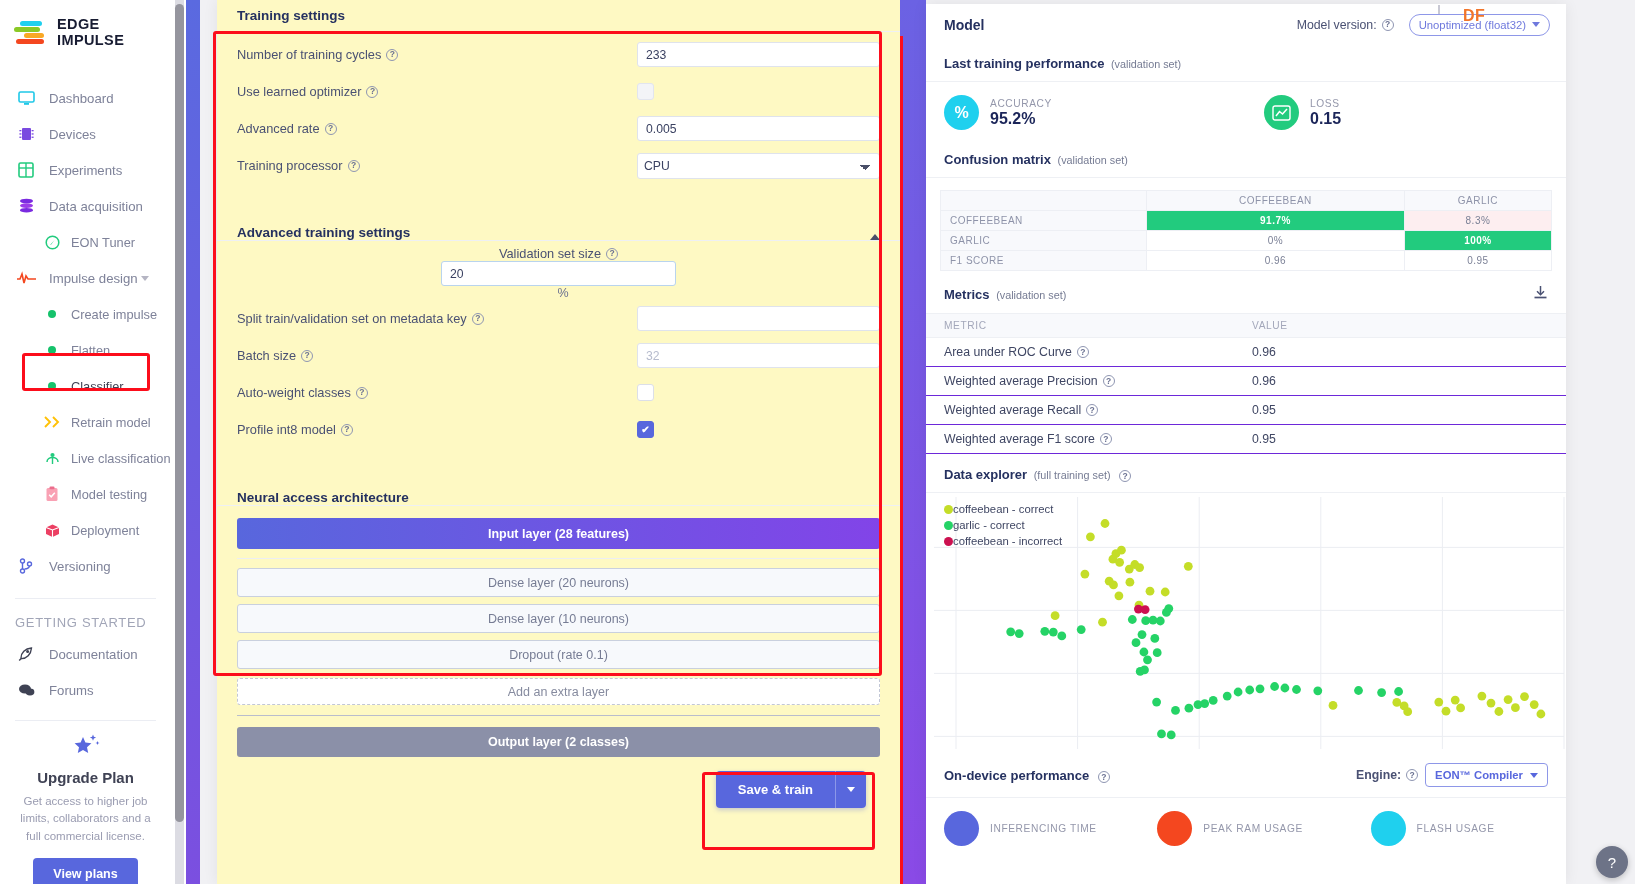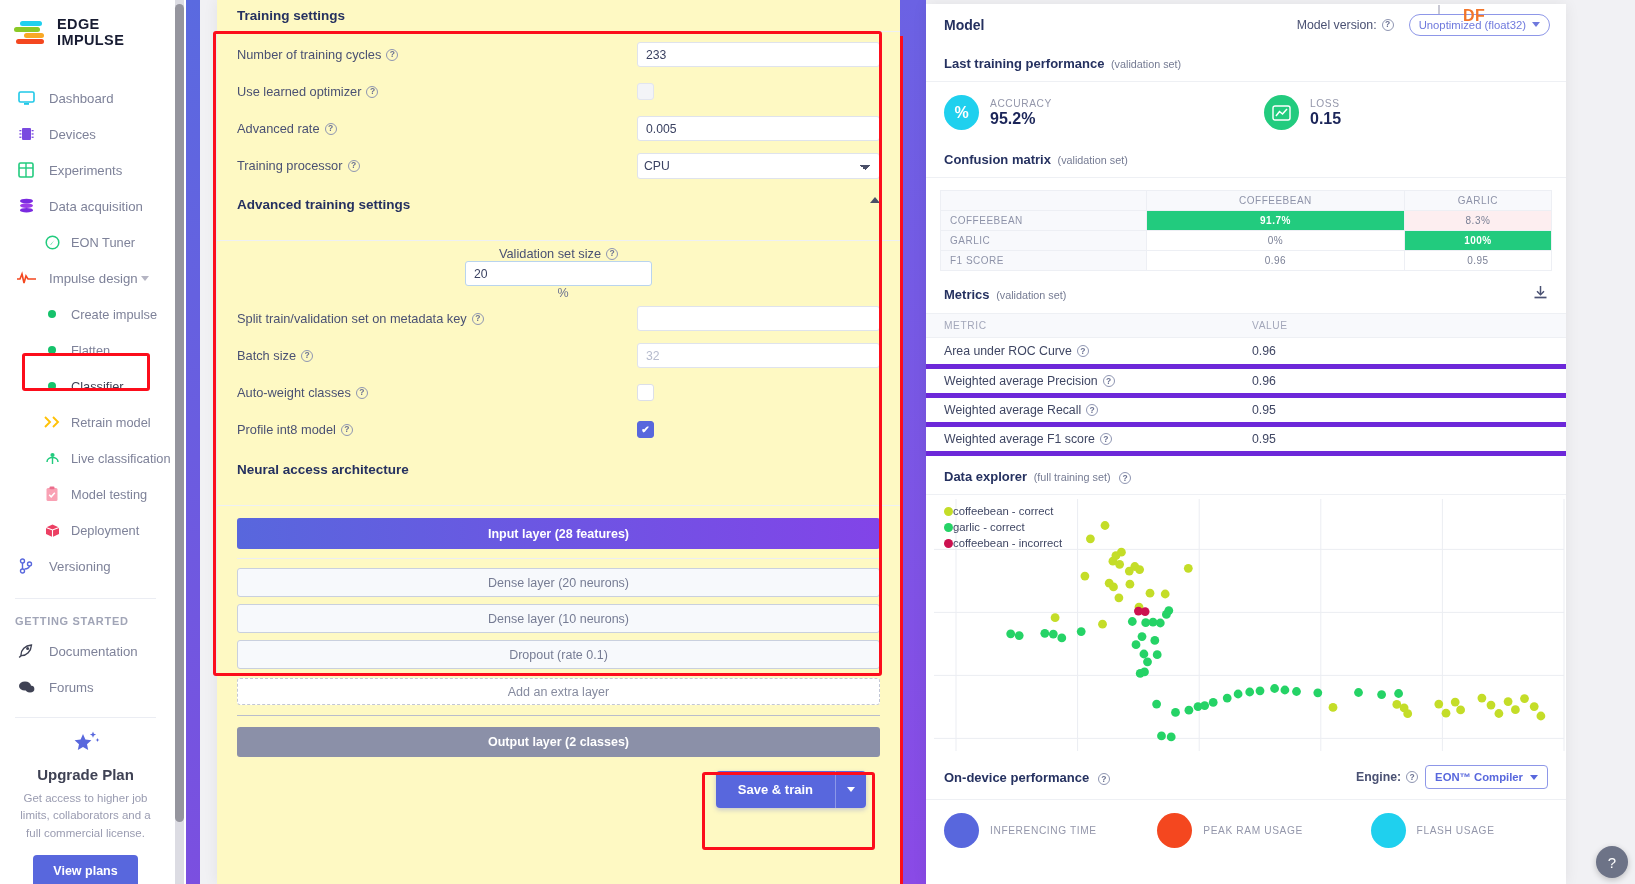--- a/index.html
+++ b/index.html
@@ -43,21 +43,21 @@
     position:absolute; right:22px; width:0; height:0;
     border-left:4px solid transparent; border-right:4px solid transparent;
     border-top:5px solid #b5b5c3;
   }
   .hl-classifier {
     position:absolute; left:22px; top:353px; width:128px; height:38px;
     border:3px solid #fc0d1b; border-radius:3px; pointer-events:none;
   }
   .sb-divider { height:1px; background:#ebedf3; margin:14px 15px 0 15px; }
   .sb-caption {
-    font-size:11px; font-weight:bold; letter-spacing:0.7px;
+    font-size:13px; font-weight:normal; letter-spacing:0.7px;
     color:#a1a5b7; padding:16px 0 6px 15px;
   }
   .upgrade { text-align:center; padding:12px 14px 0 14px; }
   .upg-title { font-size:15px; font-weight:bold; color:#3f4254; margin-top:6px; }
   .upg-desc { font-size:11.5px; color:#9a9cb1; line-height:1.5; margin-top:7px; }
   .upg-btn {
     display:inline-block; margin-top:13px; background:#5867dd; color:#fff;
     font-size:12.5px; font-weight:bold; padding:9px 20px; border-radius:4px;
     cursor:pointer;
   }
@@ -84,21 +84,21 @@
   #center-card {
     position:absolute; left:217px; top:0; width:683px; height:884px;
     background:#fef9c3; box-shadow:0 0 14px rgba(0,0,0,0.07);
   }
   .card-head {
     height:32px; display:flex; align-items:center;
     padding-left:20px; font-size:13.5px; font-weight:bold; color:#253160;
   }
   .card-head.withborder { border-bottom:1px solid #eef0f4; }
   .section-head {
-    height:44px; display:flex; align-items:flex-start; justify-content:space-between;
+    height:44px; display:flex; align-items:flex-end; justify-content:space-between;
     padding:0 20px; font-size:13.5px; font-weight:bold; color:#253160;
     border-bottom:1px solid #eef0f4;
   }
   .collapse-caret {
     width:0; height:0; border-left:5px solid transparent;
     border-right:5px solid transparent; border-bottom:6px solid #4a4f68;
     cursor:pointer;
   }
   .form-row {
     display:flex; align-items:center; min-height:37px; padding:0 20px;
@@ -112,21 +112,21 @@
     width:12px; height:12px; border:1px solid #8f96b2; border-radius:50%;
     font-size:8.5px; color:#6a7191; font-weight:bold; flex:none;
     line-height:1; cursor:pointer;
   }
   .inp {
     width:243px; height:25px; border:1px solid #dfe3ec; border-radius:3px;
     font-size:12.2px; color:#3a4161; padding:0 8px;
     font-family:"Liberation Sans", sans-serif; background:#fff;
     outline:none;
   }
-  .inp.narrow { width:187px; }
+  .inp.narrow { width:235px; }
   .inp::placeholder { color:#b6bbcd; }
   .inp.focusborder { border-color:#b9d4ee; }
   .sel {
     width:243px; height:26px; border:1px solid #dfe3ec; border-radius:3px;
     font-size:12.2px; color:#3a4161; padding:0 6px; background:#fff;
     font-family:"Liberation Sans", sans-serif; appearance:none; outline:none;
     background-image:linear-gradient(45deg,transparent 50%,#4a4f68 50%),
                      linear-gradient(135deg,#4a4f68 50%,transparent 50%);
     background-position:calc(100% - 14px) 11px, calc(100% - 9px) 11px;
     background-size:5px 5px, 5px 5px;
@@ -256,21 +256,21 @@
   .cm-table td.f1 { background:#ffffff; color:#7b8096; }
   .m-table { width:100%; border-collapse:collapse; }
   .m-table th {
     font-size:10.2px; letter-spacing:0.6px; color:#a3a7ba; font-weight:normal;
     text-align:left; height:24px; background:#f8f9fc;
     border-top:1px solid #eef0f4; border-bottom:1px solid #eef0f4;
   }
   .m-table th:first-child { padding-left:18px; width:325px; }
   .m-table td {
     font-size:12.3px; color:#3f4663; height:29px;
-    border-bottom:5px solid #6d28d9;
+    border-bottom:1px solid #6d28d9;
   }
   .m-table td:first-child { padding-left:18px; }
   .m-table td .cellflex { display:flex; align-items:center; gap:5px; }
   .dl-icon { cursor:pointer; }
   .de-body { position:relative; height:258px; }
   .legend { position:absolute; left:18px; top:10px; z-index:5; }
   .lg-row { display:flex; align-items:center; margin-bottom:4px; }
   .lg-dot { width:9px; height:9px; border-radius:50%; }
   .lg-txt { font-size:11.3px; color:#3f4663; }
   .eng-wrap { display:flex; align-items:center; gap:7px; }

